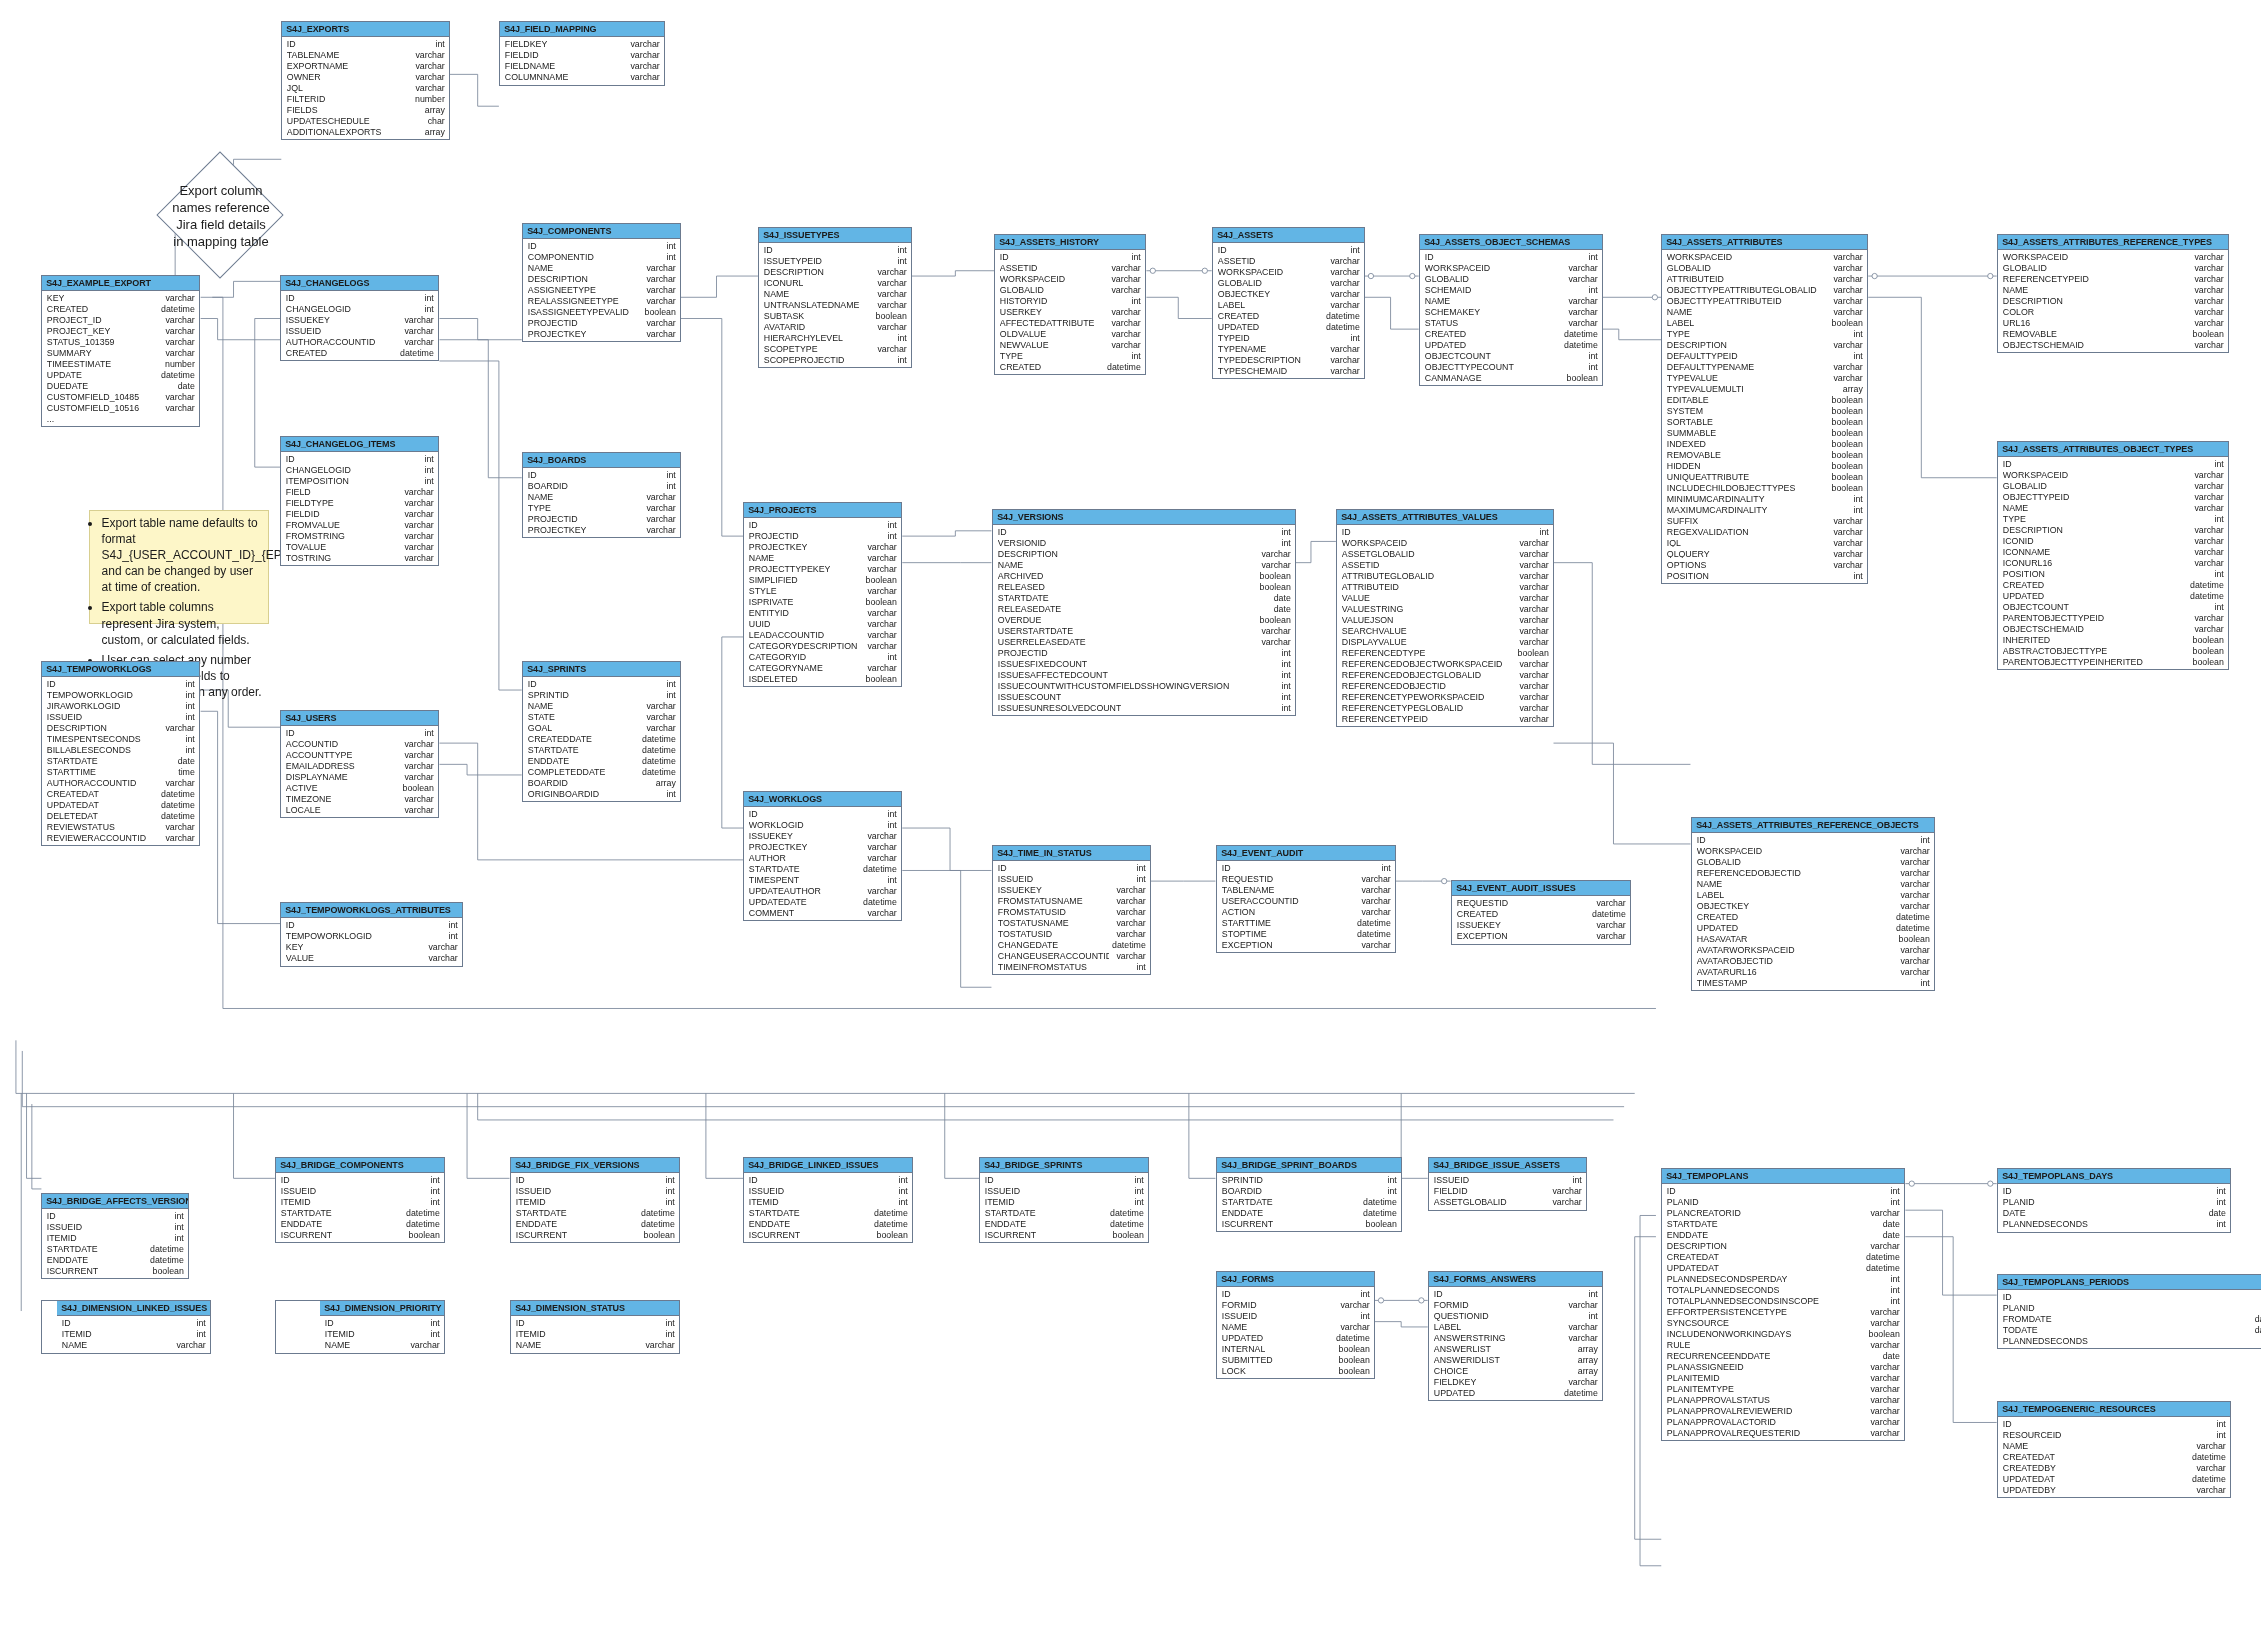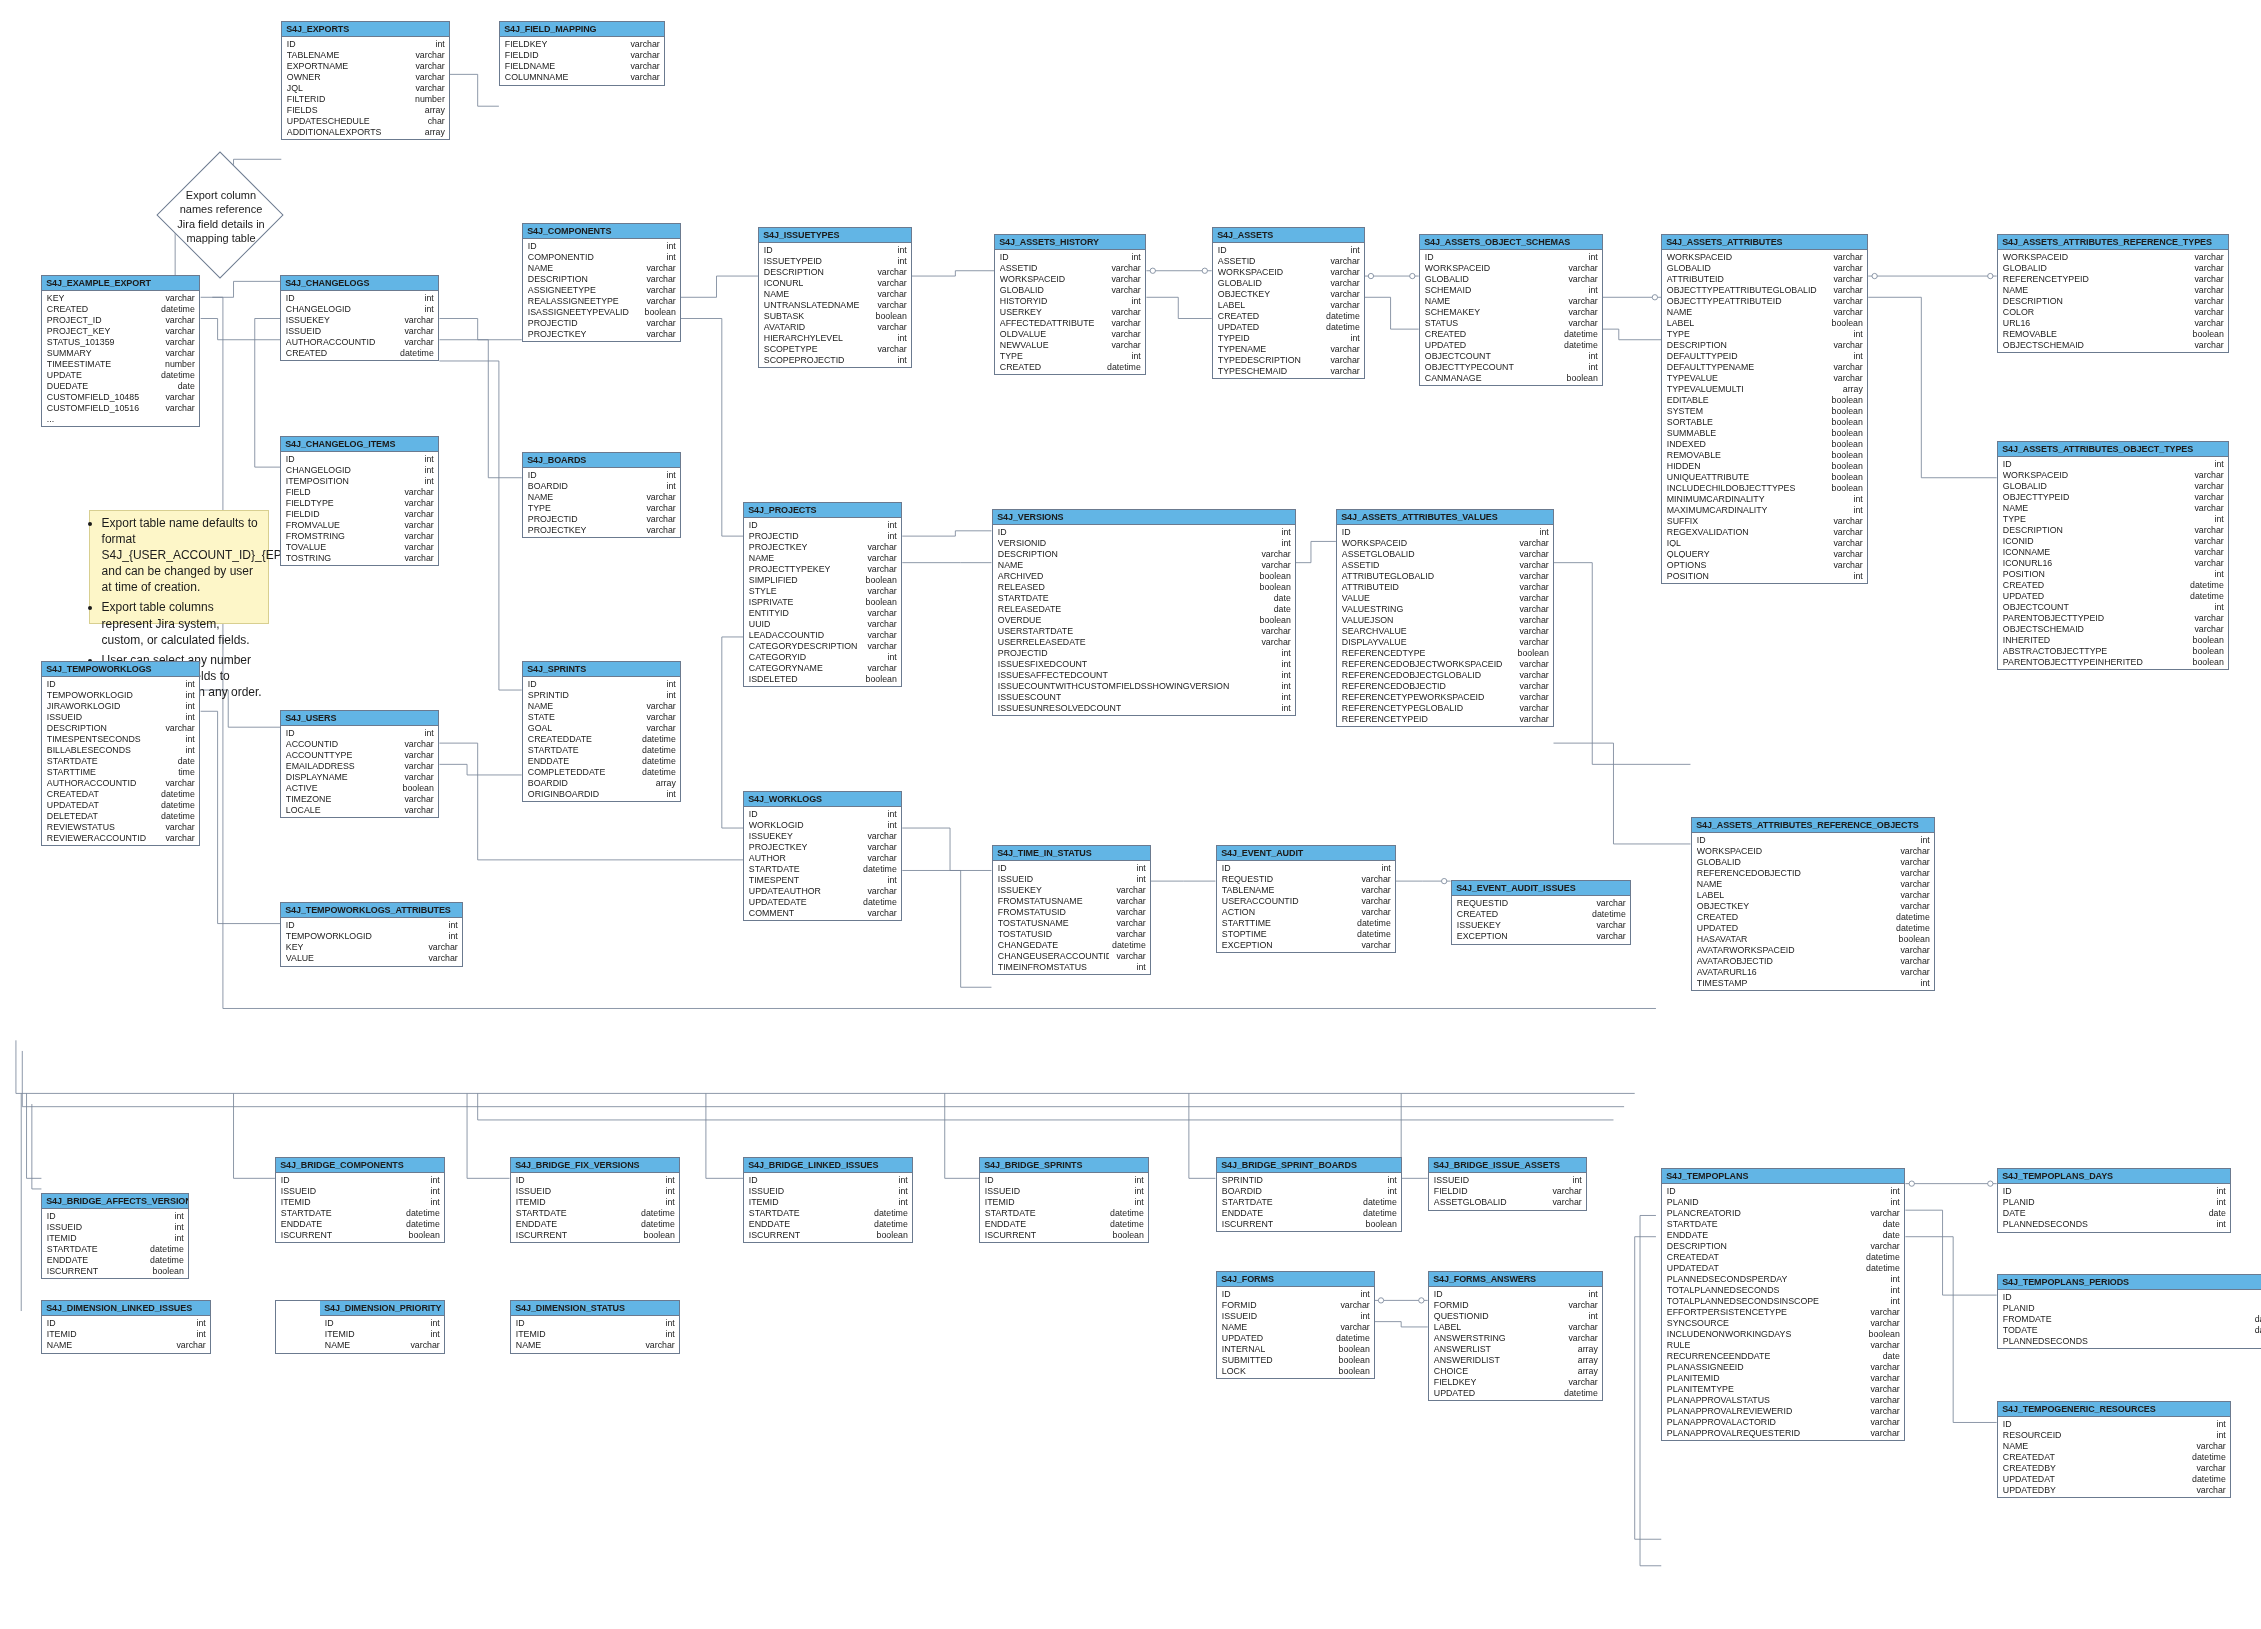--- a/index.html
+++ b/index.html
@@ -71,26 +71,27 @@
   .note-box ul {
     margin: 0;
     padding-left: 7.4px;
   }
   .note-box li {
     margin-bottom: 3.7px;
   }
   .note-box li:last-child { margin-bottom: 0; }
   .diamond-note {
     position: absolute;
-    font-size: 11px;
+    font-size: 13px;
     line-height: 1.3;
     color: #1b1b1b;
     text-align: center;
     box-sizing: border-box;
     display: flex;
+    align-items: center;
     justify-content: center;
   }
   .diamond-shape {
     position: absolute;
     border: 0.5px solid #6b7a8f;
     background: #ffffff;
     transform: rotate(45deg);
     box-sizing: border-box;
   }
   svg.edges {
@@ -1888,21 +1889,21 @@
           <div class="row">
             <span class="col-name">UPDATEDAT</span>
             <span class="col-type">datetime</span>
           </div>
           <div class="row">
             <span class="col-name">UPDATEDBY</span>
             <span class="col-type">varchar</span>
           </div>
         </div>
       </div>
-      <div class="table-box" style="left: 41px; top: 1300px; width: 170px;">
+      <div class="table-box" style="left: 41px; top: 1300px; width: 170px; padding-left: 15px;">
         <div class="table-title">S4J_DIMENSION_LINKED_ISSUES</div>
         <div class="rows">
           <div class="row">
             <span class="col-name">ID</span>
             <span class="col-type">int</span>
           </div>
           <div class="row">
             <span class="col-name">ITEMID</span>
             <span class="col-type">int</span>
           </div>

